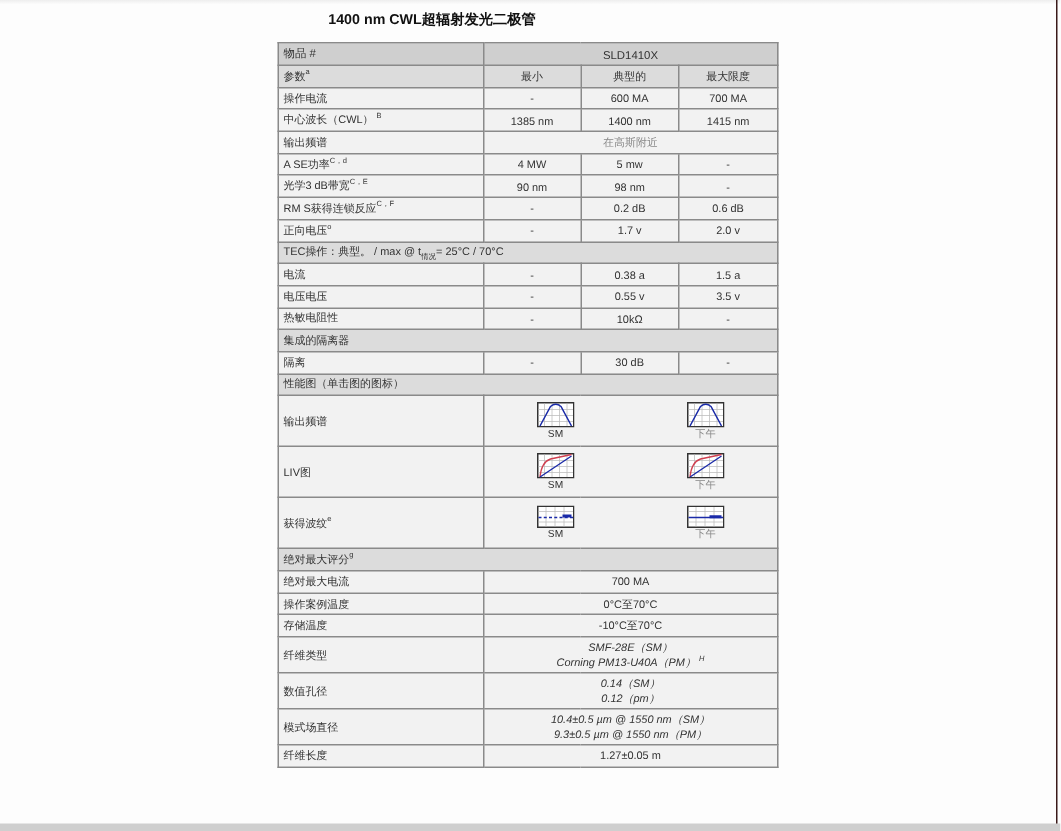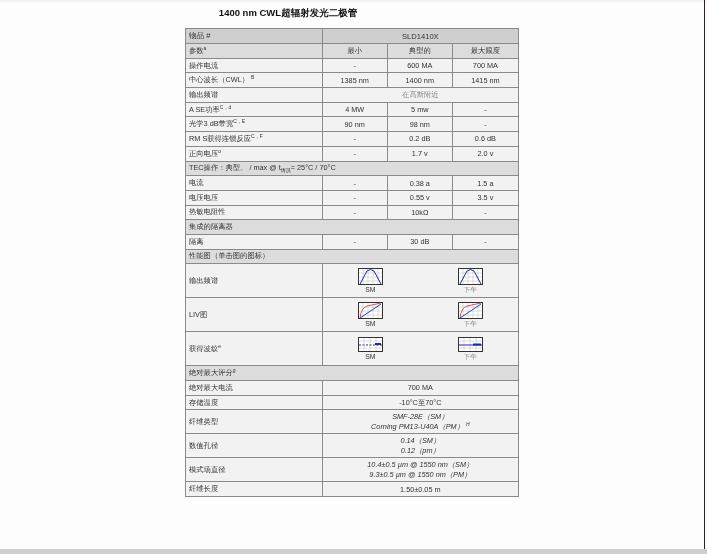--- a/index.html
+++ b/index.html
@@ -216,20 +216,24 @@
   </tr>
 
   <tr class="section">
     <td colspan="4"><span>绝对最大评分</span><sup>g</sup></td>
   </tr>
   <tr>
     <td>绝对最大电流</td>
     <td class="c" colspan="3">700 MA</td>
   </tr>
   <tr>
+    <td>操作案例温度</td>
+    <td class="c" colspan="3">0°C至70°C</td>
+  </tr>
+  <tr>
     <td>存储温度</td>
     <td class="c" colspan="3">-10°C至70°C</td>
   </tr>
 
   <tr class="tall">
     <td>纤维类型</td>
     <td class="c two" colspan="3">
       <div>SMF-28E（SM）</div>
       <div><span>Corning PM13-U40A（PM）</span> <sup>H</sup></div>
     </td>
@@ -243,19 +247,19 @@
   </tr>
   <tr class="tall">
     <td>模式场直径</td>
     <td class="c two" colspan="3">
       <div>10.4±0.5 µm @ 1550 nm（SM）</div>
       <div>9.3±0.5 µm @ 1550 nm（PM）</div>
     </td>
   </tr>
   <tr>
     <td>纤维长度</td>
-    <td class="c" colspan="3">1.50±0.05 m</td>
+    <td class="c" colspan="3">1.27±0.05 m</td>
   </tr>
 </tbody>
   </table>
 
 <div class="vline"></div>
 <div class="hscroll"></div>
 
 </body></html>

